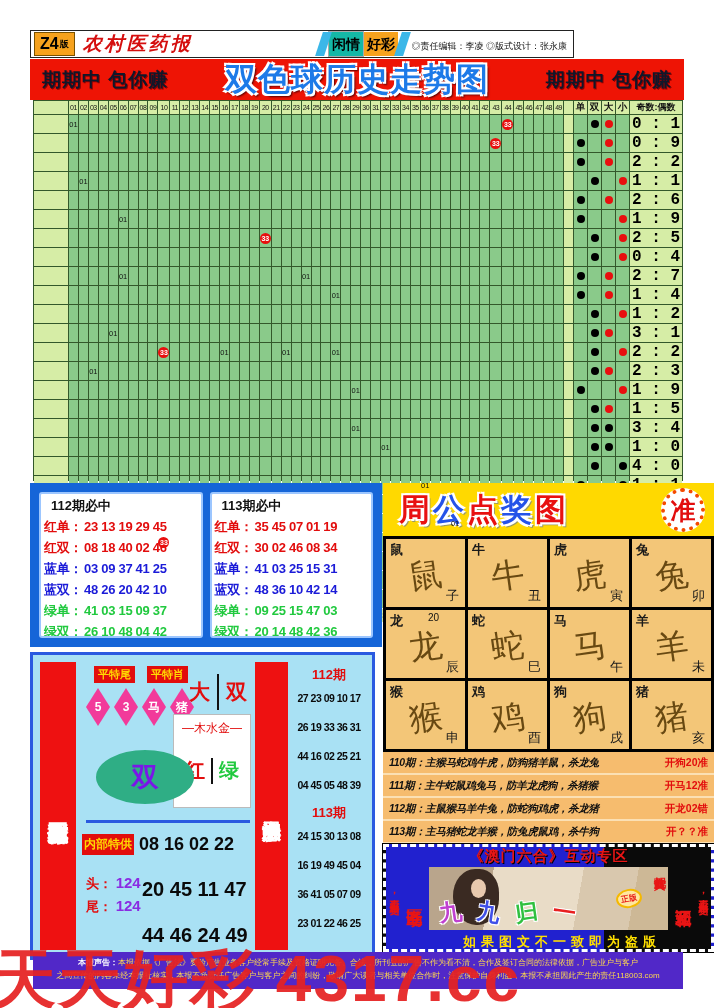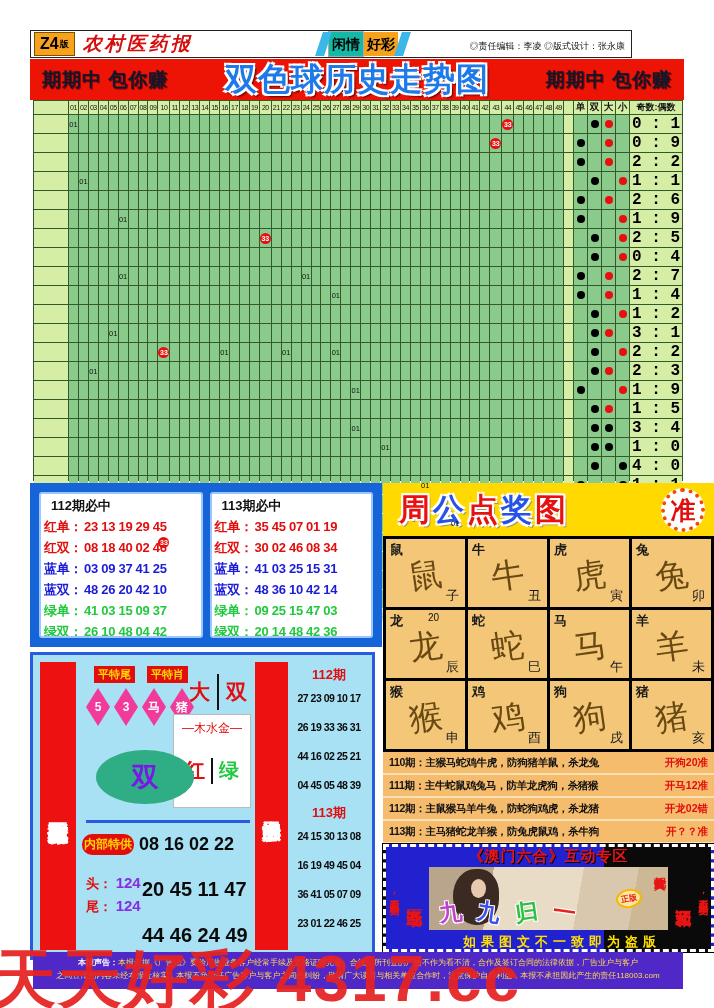--- a/index.html
+++ b/index.html
@@ -1,20 +1,20 @@
 <!DOCTYPE html>
 <html><head>
 <meta charset="utf-8">
 <style>
   html,body{margin:0;padding:0;background:#fff;}
   #page{position:relative;width:714px;height:1008px;background:#fff;overflow:hidden;
         font-family:"Liberation Sans",sans-serif;}
 
   
-  .masthead{position:absolute;left:30px;top:30px;width:602px;height:28px;border:1px solid #222;
+  .masthead{position:absolute;left:30px;top:30px;width:544px;height:28px;border:1px solid #222;
             background:#fff;display:flex;align-items:center;box-sizing:border-box;}
   .edition-box{background:#f6a21d;border:1px solid #7a5200;height:22px;margin-left:3px;
                padding:0 5px;display:flex;align-items:center;font-weight:bold;font-size:16px;color:#000;}
   .edition-suffix{font-size:9px;margin-left:1px;font-weight:bold;}
   .paper-name{color:#d50f0f;font-family:"Liberation Serif",serif;font-weight:bold;font-style:italic;
               font-size:19px;margin-left:8px;letter-spacing:3px;white-space:nowrap;}
   .center-tab{position:absolute;left:288px;top:1px;height:24px;display:flex;align-items:center;}
   .tab-slash{width:9px;height:24px;background:#3bb7e8;transform:skewX(-18deg);}
   .tab-part{font-size:14px;font-weight:bold;color:#000;padding:2px 3px;height:20px;line-height:20px;}
   .tab-left{background:#14b8a6;border:1px solid #aaa;}
@@ -68,21 +68,21 @@
   .zanimal{position:absolute;left:4px;top:2px;font-size:13px;font-weight:bold;color:#1a1a1a;font-family:"Liberation Serif",serif;}
   .zbranch{position:absolute;right:6px;bottom:2px;font-size:13px;color:#1a1a1a;font-family:"Liberation Serif",serif;}
   .zart{position:absolute;left:50%;top:54%;transform:translate(-50%,-50%) rotate(-8deg);font-size:33px;
         color:#5a3c08;font-family:"DejaVu Serif",serif;opacity:.9;}
   .znote{position:absolute;right:26px;top:2px;font-size:10px;color:#111;}
 
   
   #predictions{position:absolute;left:383px;top:752px;width:331px;height:92px;background:#f6bc6e;
                display:flex;flex-direction:column;box-sizing:border-box;}
   .pred-row{flex:1;display:flex;align-items:center;padding:0 6px;border-bottom:2px solid #fbe0b4;box-sizing:border-box;}
-  .pred-text{font-size:10.5px;font-weight:bold;color:#111;flex:1;white-space:nowrap;letter-spacing:-0.3px;}
+  .pred-text{font-size:10.5px;font-weight:bold;color:#111;flex:1;white-space:nowrap;letter-spacing:-0.3px;font-style:italic;}
   .pred-result{font-size:10.5px;font-weight:bold;color:#e20d0d;white-space:nowrap;}
 
   
   .macau{position:absolute;left:383px;top:844px;width:331px;height:108px;
          background:linear-gradient(90deg,#2121cf 0,#2121cf 67%,#0a0a0a 67%);
          border:3px dashed #fff;box-sizing:border-box;outline:1px solid #000;}
   .macau-title{text-align:center;color:#e81515;font-size:15px;font-weight:bold;margin-top:0;letter-spacing:1px;
                text-shadow:1px 1px 0 #000;white-space:nowrap;}
   .macau-body{display:flex;height:63px;margin-top:1px;align-items:stretch;}
   .vtext{writing-mode:vertical-rl;text-orientation:upright;font-weight:bold;color:#e81515;
@@ -125,21 +125,21 @@
   .elements{color:#e20d0d;font-size:12px;font-weight:normal;margin-top:5px;white-space:nowrap;}
   .elements::before,.elements::after{content:"—";color:#e20d0d;}
   .colorpair{margin-top:20px;font-size:20px;font-weight:bold;display:flex;justify-content:center;align-items:center;}
   .cp-line{width:2px;height:26px;background:#111;margin:0 6px;}
   .c-red{color:#e20d0d;}.c-green{color:#21c93f;}
   .ellipse{position:absolute;left:16px;top:88px;width:98px;height:54px;background:#2fae85;border-radius:50%;
            display:flex;align-items:center;justify-content:center;}
   .ellipse span{color:#7a16e8;font-size:27px;font-weight:bold;}
   .blue-rule{position:absolute;left:6px;top:158px;width:164px;border-top:3px solid #2a5ae0;}
   .neibu-row{position:absolute;left:2px;top:172px;display:flex;align-items:center;}
-  .neibu-label{background:#e20d0d;color:#ffd900;font-size:12px;font-weight:bold;padding:2px 2px;white-space:nowrap;border-radius:10px;}
+  .neibu-label{background:#e20d0d;color:#ffd900;font-size:12px;font-weight:bold;padding:2px 2px;white-space:nowrap;}
   .neibu-nums{font-size:18px;font-weight:bold;color:#0a0a0a;margin-left:5px;white-space:nowrap;}
   .touwei{position:absolute;left:6px;top:210px;}
   .tw-line{font-size:13px;font-weight:bold;line-height:22px;white-space:nowrap;}
   .tw-label{color:#e20d0d;}
   .tw-value{color:#8a2be2;font-size:15px;}
   .mid-nums{position:absolute;left:62px;top:216px;font-size:20px;font-weight:bold;color:#0a0a0a;white-space:nowrap;}
   .bottom-nums{position:absolute;left:62px;top:262px;font-size:20px;font-weight:bold;color:#0a0a0a;white-space:nowrap;}
 
   
   .footer-bar{position:absolute;left:33px;top:952px;width:650px;height:37px;background:#5128c8;

